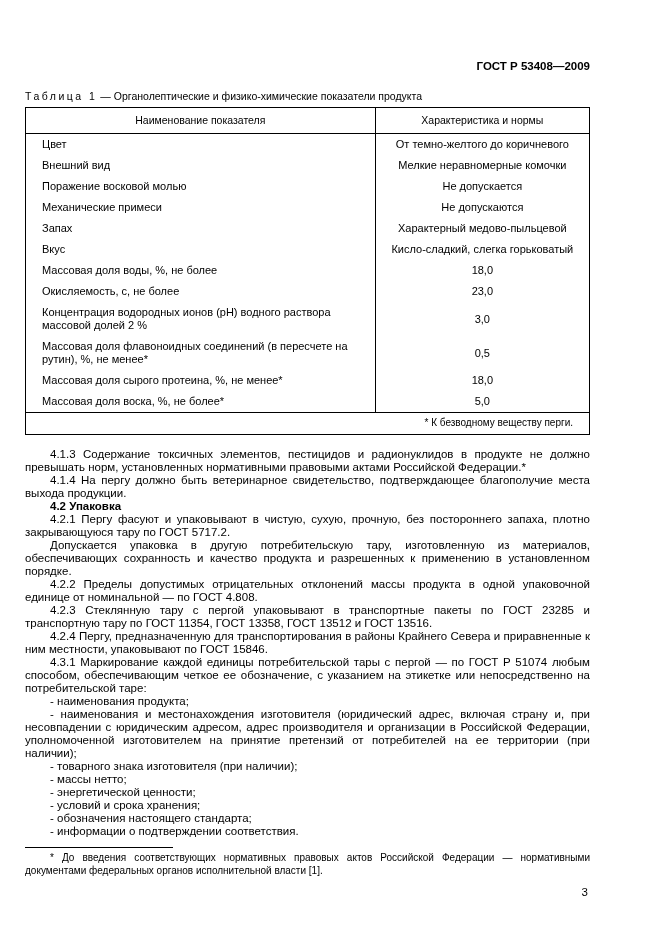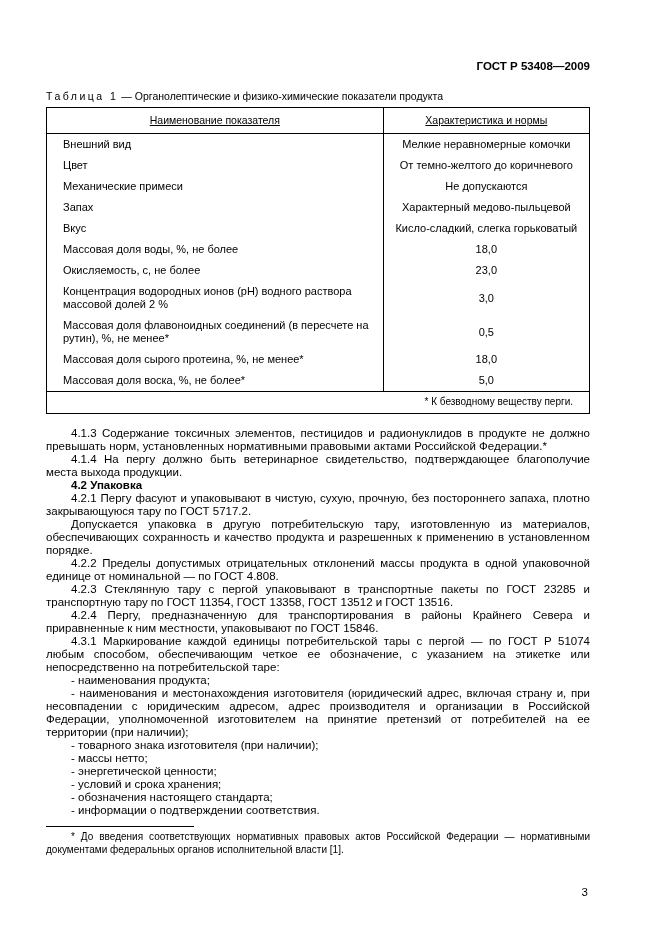--- a/index.html
+++ b/index.html
@@ -5,21 +5,21 @@
   * { margin: 0; padding: 0; box-sizing: border-box; }
   html, body { background: #ffffff; }
   body {
     width: 661px;
     height: 936px;
     position: relative;
     overflow: hidden;
     font-family: "Liberation Sans", sans-serif;
     color: #000;
   }
-  .page { padding: 60px 71px 0 46px; }
+  .page { padding: 60px 71px 0 25px; }
 
   .doc-header {
     text-align: right;
     font-size: 11.5px;
     font-weight: bold;
     margin-bottom: 18px;
   }
 
   .table-caption {
     font-size: 10.5px;
@@ -34,21 +34,20 @@
     font-size: 11px;
     line-height: 13px;
   }
   table.gost th {
     font-size: 10.5px;
     font-weight: normal;
     text-align: center;
     vertical-align: middle;
     border-bottom: 1px solid #000;
     padding: 6px 4px;
-    text-decoration: underline;
   }
   table.gost .c1 { width: 62%; border-right: 1px solid #000; }
   table.gost td { vertical-align: middle; }
   table.gost td.c1 { text-align: left; padding: 4px 10px 4px 16px; }
   table.gost td.c2 { text-align: center; padding: 4px 6px; }
   table.gost tfoot td {
     border-top: 1px solid #000;
     font-size: 10px;
     text-align: right;
     padding: 3px 16px 5px 16px;
@@ -100,26 +99,30 @@
 
   <table class="gost">
     <thead>
       <tr>
         <th class="c1">Наименование показателя</th>
         <th class="c2">Характеристика и нормы</th>
       </tr>
     </thead>
     <tbody>
       <tr>
+        <td class="c1">Цвет</td>
+        <td class="c2">От темно-желтого до коричневого</td>
+      </tr>
+      <tr>
         <td class="c1">Внешний вид</td>
         <td class="c2">Мелкие неравномерные комочки</td>
       </tr>
       <tr>
-        <td class="c1">Цвет</td>
-        <td class="c2">От темно-желтого до коричневого</td>
+        <td class="c1">Поражение восковой молью</td>
+        <td class="c2">Не допускается</td>
       </tr>
       <tr>
         <td class="c1">Механические примеси</td>
         <td class="c2">Не допускаются</td>
       </tr>
       <tr>
         <td class="c1">Запах</td>
         <td class="c2">Характерный медово-пыльцевой</td>
       </tr>
       <tr>

